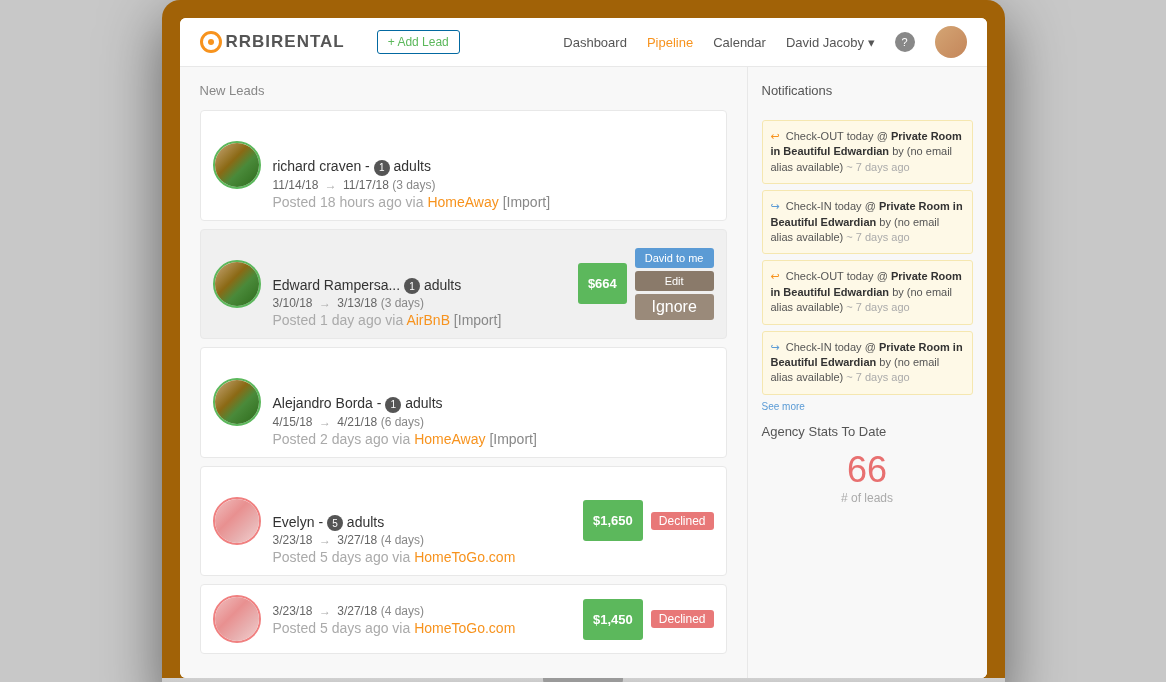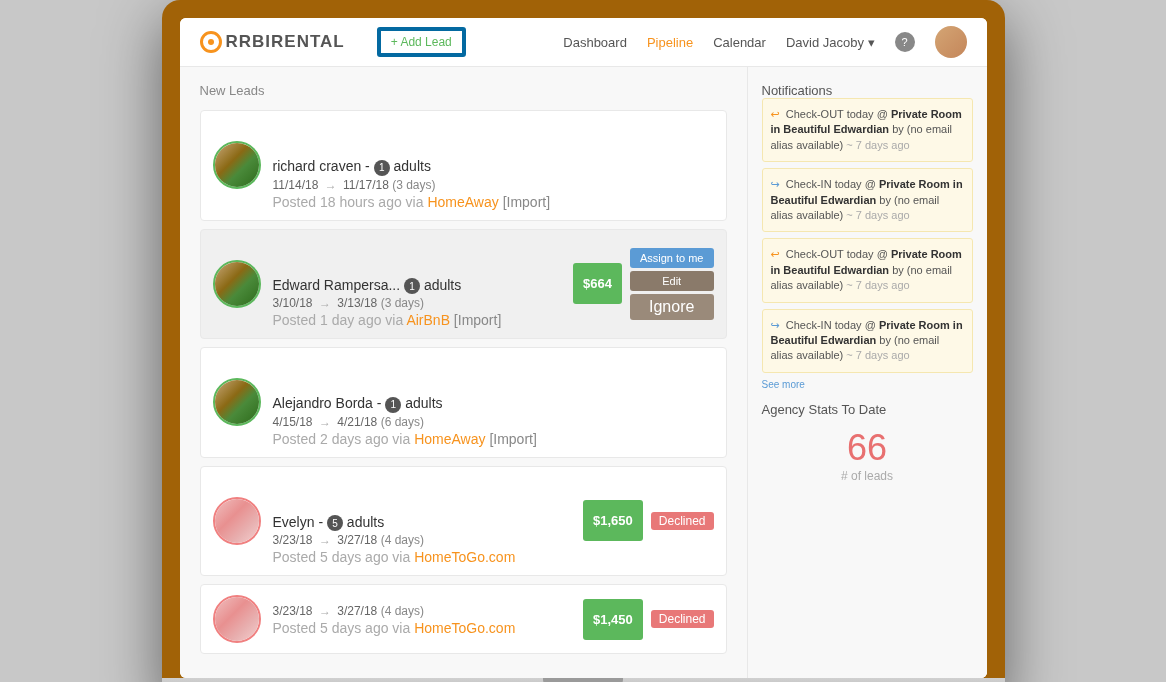--- a/index.html
+++ b/index.html
@@ -73,21 +73,21 @@
       content: '';
       width: 6px;
       height: 6px;
       background: #f7931e;
       border-radius: 50%;
     }
     .logo-text { color: #f7931e; font-size: 17px; font-weight: 800; letter-spacing: 1px; }
     .logo-text span { color: #555; }
     .add-lead-btn {
       background: #fff;
-      border: 4px solid #0369a1;
+      border: 1px solid #0369a1;
       color: #5cb85c;
       padding: 4px 10px;
       border-radius: 3px;
       font-size: 12px;
       cursor: pointer;
       white-space: nowrap;
       margin-left: 16px;
     }
     .nav-links {
       display: flex;
@@ -272,21 +272,21 @@
     .right-sidebar {
       width: 240px;
       padding: 16px 14px;
       background: #f8f8f8;
       border-left: 1px solid #e8e8e8;
       flex-shrink: 0;
     }
     .sidebar-title {
       font-size: 13px;
       color: #555;
-      margin-bottom: 0;
+      margin-bottom: 22px;
       font-weight: 500;
     }
     .notification-card {
       background: #fef9e7;
       border: 1px solid #f5e7b0;
       border-radius: 3px;
       padding: 8px;
       margin-bottom: 6px;
       font-size: 11px;
       color: #555;
@@ -410,21 +410,21 @@
             </div>
             <div class="lead-posted">
               Posted <span>1 day ago</span> via
               <span class="source">AirBnB</span>
               <span class="import">[Import]</span>
             </div>
           </div>
           <div class="lead-row-actions">
             <span class="price-badge large">$664</span>
             <div class="action-buttons">
-              <button class="btn-assign">Assign to me</button>
+              <button class="btn-assign">David to me</button>
               <button class="btn-edit">Edit</button>
               <button class="btn-ignore">Ignore</button>
             </div>
           </div>
         </div>
 
         <div class="lead-card">
           <div class="lead-avatar">
             <div class="lead-avatar-inner"></div>
           </div>

